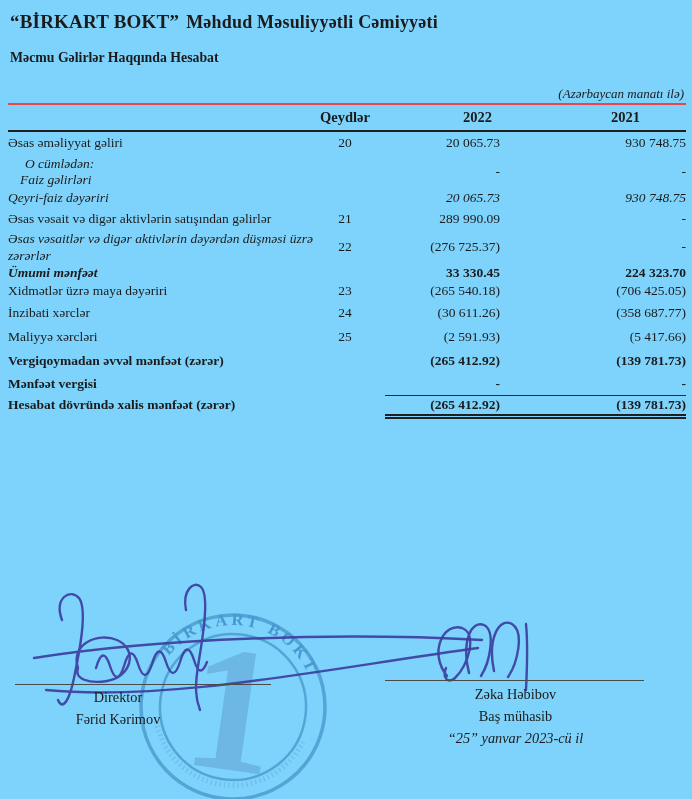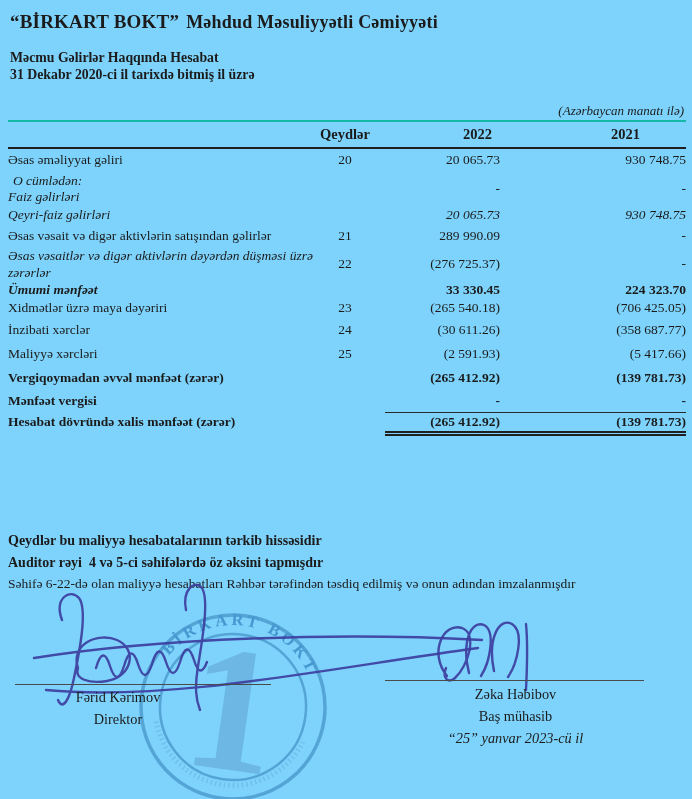--- a/index.html
+++ b/index.html
@@ -13,41 +13,41 @@
   .hdr { padding:10px 6px 0 10px; }
   .company-line { font-size:18px; font-weight:bold; line-height:23px; letter-spacing:.2px; }
   .company-line .nm { font-size:19px; margin-right:7px; }
   .report-title { margin-top:15px; font-size:13.8px; font-weight:bold; line-height:17px; }
   .report-period { font-size:13.8px; font-weight:bold; line-height:17px; }
   .currency-note { margin-top:20px; font-size:13px; font-style:italic; text-align:right; padding-right:2px; line-height:15px; }
   
   .fin-table {
     margin:2px 6px 0 8px; width:678px;
     display:grid; grid-template-columns:305px 64px 130px 179px;
-    border-top:2px solid #14b8a6; font-size:13.5px;
+    border-top:2px solid #ef4444; font-size:13.5px;
   }
   .row { display:contents; }
   .cell { display:flex; align-items:center; line-height:16.5px; }
   .c1 { justify-content:flex-start; }
   .c2 { justify-content:center; }
   .c3 { justify-content:flex-end; padding-right:7px; }
   .c4 { justify-content:flex-end; }
   .hrow > .cell { height:25px; font-weight:bold; font-size:14.5px; }
   .hrow .hy1 { padding-right:15px; }
   .hrow .hy2 { padding-right:46px; }
   .rule-full { grid-column:1 / -1; border-top:2px solid #1f1f1f; height:0; }
   .rule-vals { grid-column:3 / -1; border-top:1.5px solid #2a2a2a; height:0; margin-left:8px; }
   .rule-dbl  { grid-column:3 / -1; height:5px; border-top:2px solid #1f1f1f; border-bottom:2px solid #1f1f1f; margin-left:8px; }
   .h23>.cell{height:23px} .h34>.cell{height:34px} .h19>.cell{height:19px}
   .h22>.cell{height:22px} .h35>.cell{height:35px} .h17>.cell{height:17px}
   .h25>.cell{height:25px} .h21>.cell{height:21px} .h18>.cell{height:18px}
   .it { font-style:italic; }
   .bd { font-weight:bold; }
   .nowrap { white-space:nowrap; }
-  .lbl2 { width:100%; }
+  .lbl2 { width:100%;margin-left:12px; }
   .lbl2 .ln1 { padding-left:5px; }
   .just { text-align:justify; width:100%;font-style:italic; }
   
   .notes { margin:94px 6px 0 8px; }
   .notes .n1, .notes .n2 { font-size:14px; font-weight:bold; line-height:21.5px; white-space:pre-wrap; }
   .notes .n3 { font-size:13.5px; line-height:21.5px; }
   
   .sig-area { position:absolute; left:0; top:580px; width:692px; height:219px; }
   .sig-rule { position:absolute; border-top:1px solid #4a4a4a; height:0; }
   .sig-rule.left { left:15px; top:104px; width:256px; }
@@ -62,21 +62,20 @@
 </head>
 <body>
 
 <div class="page">
 
   <div class="hdr">
     <div class="company-line">
       <span class="nm">“BİRKART BOKT”</span><span>Məhdud Məsuliyyətli Cəmiyyəti</span>
     </div>
     <div class="report-title">Məcmu Gəlirlər Haqqında Hesabat</div>
-    <div class="report-period">31 Dekabr 2020-ci il tarixdə bitmiş il üzrə</div>
     <div class="currency-note">(Azərbaycan manatı ilə)</div>
   </div>
 
   <div class="fin-table">
     <div class="row hrow">
       <div class="cell c1"></div>
       <div class="cell c2">Qeydlər</div>
       <div class="cell c3 hy1">2022</div>
       <div class="cell c4 hy2">2021</div>
     </div>
@@ -95,21 +94,21 @@
           <div class="ln1">O cümlədən:</div>
           <div>Faiz gəlirləri</div>
         </div>
       </div>
       <div class="cell c2"></div>
       <div class="cell c3">-</div>
       <div class="cell c4">-</div>
     </div>
 
     <div class="row h19">
-      <div class="cell c1 it">Qeyri-faiz gəlirləri</div>
+      <div class="cell c1 it">Qeyri-faiz dəyəriri</div>
       <div class="cell c2"></div>
       <div class="cell c3 it">20 065.73</div>
       <div class="cell c4 it">930 748.75</div>
     </div>
 
     <div class="row h22">
       <div class="cell c1 nowrap">Əsas vəsait və digər aktivlərin satışından gəlirlər</div>
       <div class="cell c2">21</div>
       <div class="cell c3">289 990.09</div>
       <div class="cell c4">-</div>
@@ -171,25 +170,20 @@
     <div class="row h18">
       <div class="cell c1 bd">Hesabat dövründə xalis mənfəət (zərər)</div>
       <div class="cell c2"></div>
       <div class="cell c3 bd">(265 412.92)</div>
       <div class="cell c4 bd">(139 781.73)</div>
     </div>
 
     <div class="rule-dbl"></div>
   </div>
 
-  <div class="notes">
-    <div class="n1">Qeydlər bu maliyyə hesabatalarının tərkib hissəsidir</div>
-    <div class="n2">Auditor rəyi  4 və 5-ci səhifələrdə öz əksini tapmışdır</div>
-    <div class="n3">Səhifə 6-22-də olan maliyyə hesabatları Rəhbər tərəfindən təsdiq edilmiş və onun adından imzalanmışdır</div>
-  </div>
 
   <div class="sig-area">
 
     <svg class="stamp-svg" width="212" height="212" viewBox="0 0 212 212">
       <g transform="rotate(8 106 105)">
         <circle cx="106" cy="105" r="92" fill="none" stroke="#4d9ccf" stroke-width="3.5"></circle>
         <circle cx="106" cy="105" r="73" fill="none" stroke="#4d9ccf" stroke-width="2.5"></circle>
         <path id="stamp-top-arc" d="M 24,105 A 82,82 0 0 1 188,105" fill="none" stroke="none"></path>
         <text font-family="Liberation Serif, serif" font-size="16.5" font-weight="bold" fill="#3d8fc9" letter-spacing="3.5">
           <textPath href="#stamp-top-arc" startOffset="50%" text-anchor="middle">BİRKART BOKT</textPath>
@@ -213,22 +207,22 @@
         <path d="M469,93 C461,60 472,40 484,45 C496,51 490,82 481,96"></path>
         <path d="M494,91 C487,57 500,37 512,44 C525,52 517,84 508,97"></path>
         <path d="M526,44 C528,64 527,90 526,110"></path>
       </g>
     </svg>
 
     <div class="sig-rule left"></div>
     <div class="sig-rule right"></div>
 
     <div class="sig-block left">
+      <div>Direktor</div>
       <div>Fərid Kərimov</div>
-      <div>Direktor</div>
     </div>
 
     <div class="sig-block right">
       <div>Zəka Həbibov</div>
       <div>Baş mühasib</div>
       <div class="sig-date">“25” yanvar  2023-cü il</div>
     </div>
 
   </div>
 </div>

